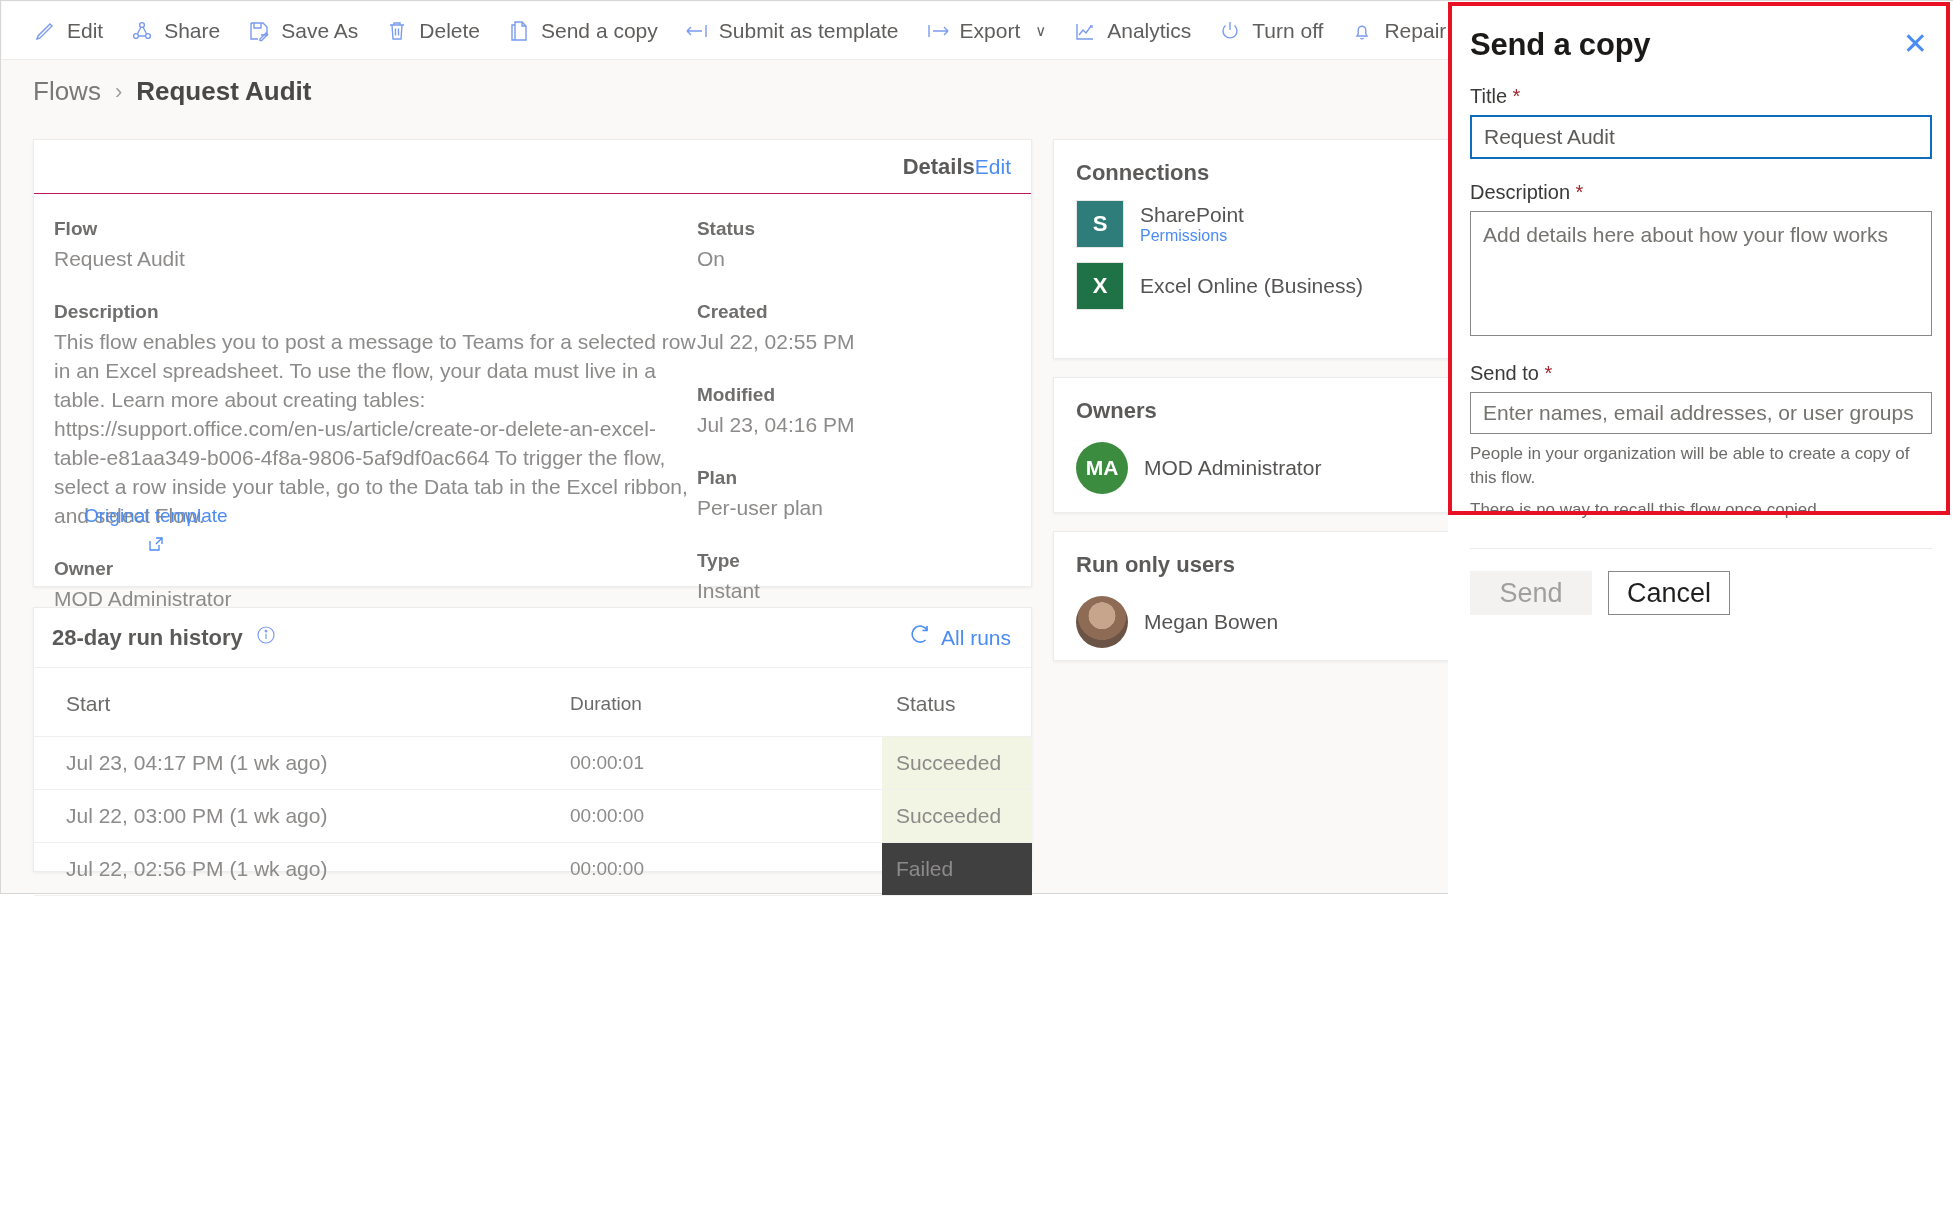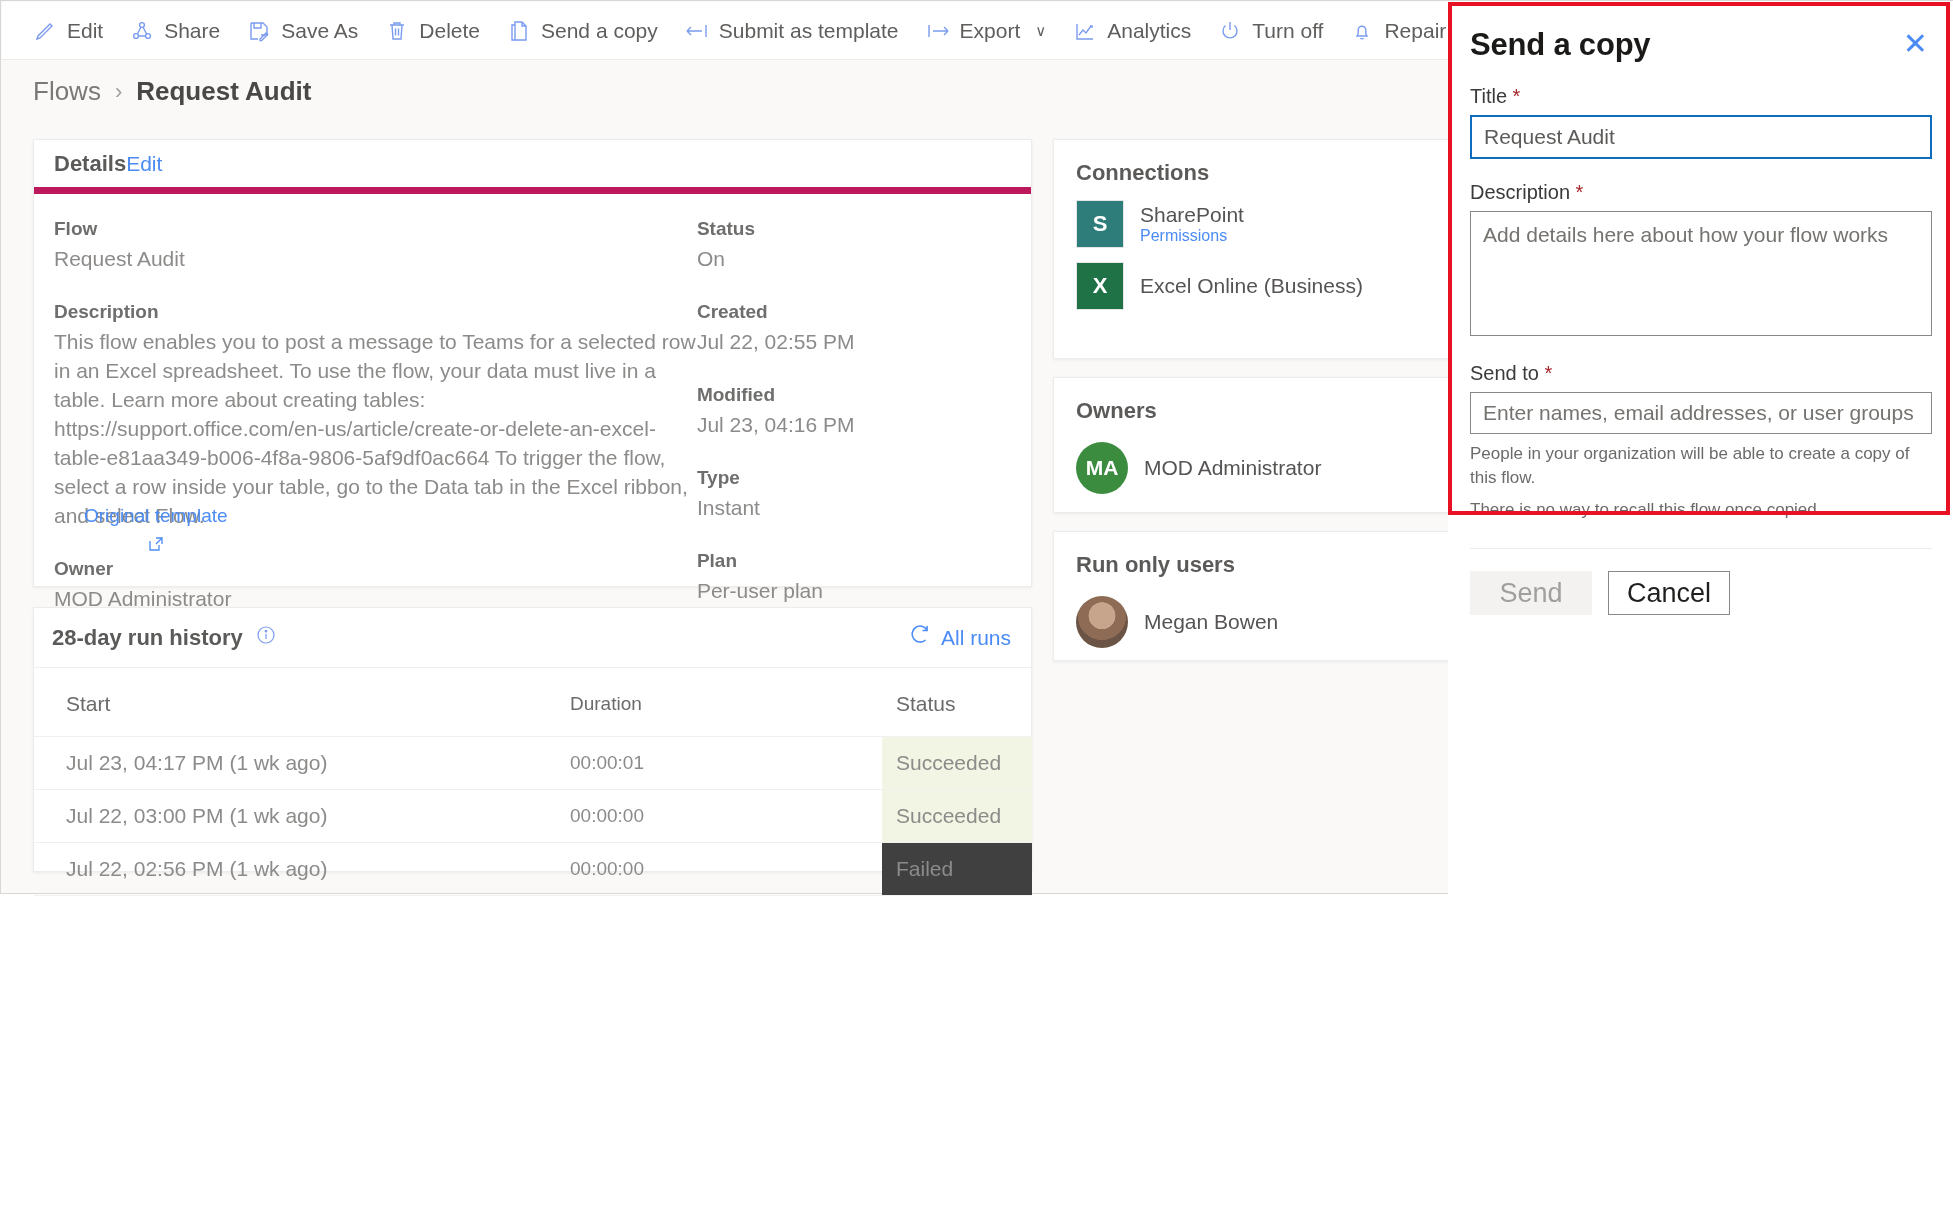--- a/index.html
+++ b/index.html
@@ -46,23 +46,23 @@
   .crumbs .sep { color:#a19f9d; font-size:22px; }
   .crumbs .cur { color:#494847; font-weight:600; }
 
   
   .card {
     position:absolute; background:#ffffff;
     border:1px solid #ececec;
     box-shadow:0 1px 3px rgba(0,0,0,0.06);
   }
   .card-head {
-    height:54px; display:flex; align-items:center; justify-content:flex-start;
+    height:54px; display:flex; align-items:center; justify-content:flex-end;
     padding:0 20px 0 20px;
-    border-bottom:7px solid #be185d;
+    border-bottom:1px solid #be185d;
   }
   .card-title { font-size:22px; font-weight:700; color:#5b5a59; }
   .card-link { font-size:21px; color:#4b8bf4; cursor:pointer; }
 
   #details { left:32px; top:138px; width:999px; height:448px; }
   #details .body { display:flex; padding:24px 20px 0 20px; }
   #details .col-l { width:655px; }
   #details .col-r { width:320px; }
   .fld { margin-bottom:28px; }
   .fld-label { font-size:19px; color:#6f6e6d; font-weight:700; margin-bottom:4px; }
@@ -308,26 +308,26 @@
         </div>
         <div class="fld">
           <div class="fld-label">Created</div>
           <div class="fld-val">Jul 22, 02:55 PM</div>
         </div>
         <div class="fld">
           <div class="fld-label">Modified</div>
           <div class="fld-val">Jul 23, 04:16 PM</div>
         </div>
         <div class="fld">
+          <div class="fld-label">Plan</div>
+          <div class="fld-val">Per-user plan</div>
+        </div>
+        <div class="fld">
           <div class="fld-label">Type</div>
           <div class="fld-val">Instant</div>
-        </div>
-        <div class="fld">
-          <div class="fld-label">Plan</div>
-          <div class="fld-val">Per-user plan</div>
         </div>
       </div>
     </div>
     <div class="orig-link">
       <span>Original template</span>
       <span>
         <svg width="18" height="18" viewBox="0 0 18 18" fill="none" stroke="#4b8bf4" stroke-width="1.3">
           <path d="M3 6v9h9v-5"></path>
             <path d="M9 3h6v6"></path>
             <path d="M15 3l-6 6"></path>

